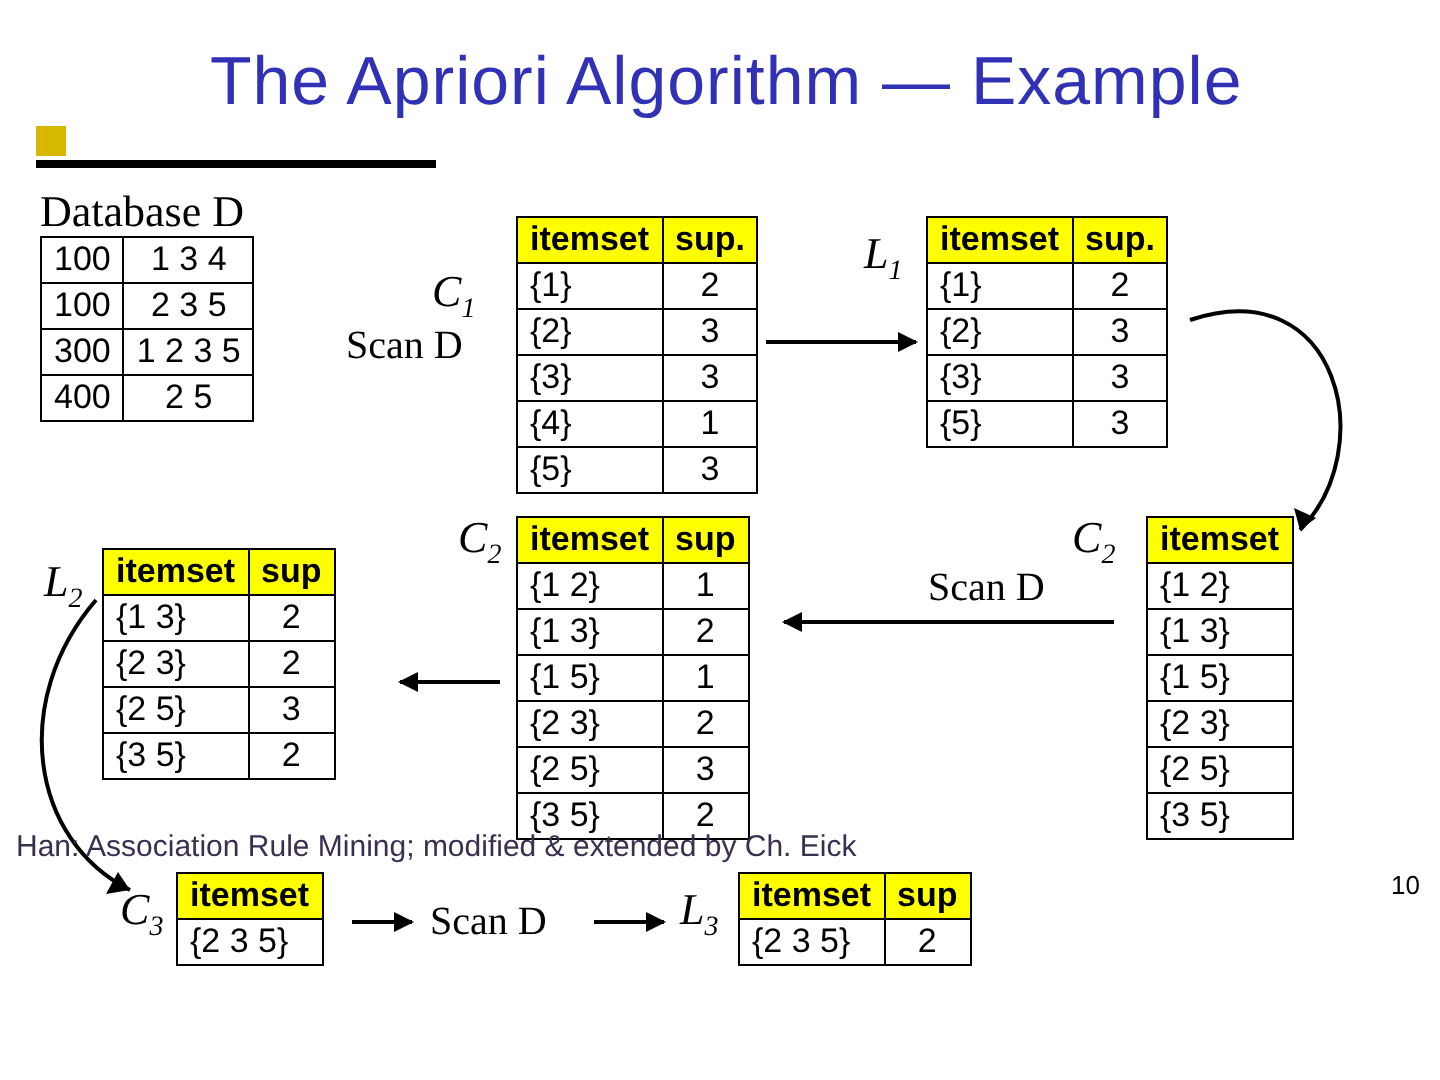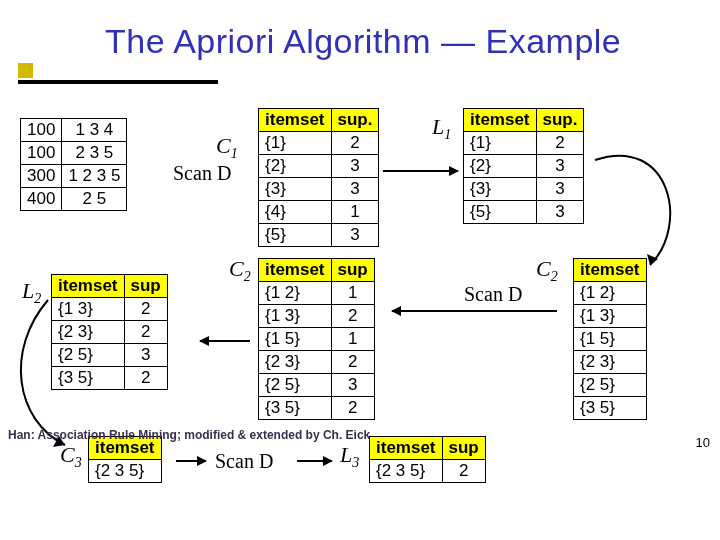--- a/index.html
+++ b/index.html
@@ -15,31 +15,32 @@
   table.tbl{position:absolute;border-collapse:collapse;font-family:Arial,Helvetica,sans-serif;font-size:17px;background:#fff}
   table.tbl th{background:#ffff00;border:1px solid #000;padding:1px 6px;font-weight:bold}
   table.tbl td{border:1px solid #000;padding:1px 6px}
   table.tbl td.c{text-align:center}
 
   .arrow{position:absolute;height:2px;background:#000}
   .arrow::after{content:"";position:absolute;right:-1px;top:-4px;border-left:10px solid #000;border-top:5px solid transparent;border-bottom:5px solid transparent}
   .arrow.rev::after{right:auto;left:-1px;border-left:none;border-right:10px solid #000}
   .curve{position:absolute}
 
-  .footer{position:absolute;left:8px;bottom:14px;font-size:12px;font-weight:bold;color:#3b2f4f;font-family:Verdana,Arial,sans-serif}
+  .footer{position:absolute;left:8px;bottom:24px;font-size:15px;font-weight:normal;color:#3b2f4f;font-family:Verdana,Arial,sans-serif}
   .pgnum{position:absolute;right:10px;bottom:6px;font-size:13px;font-family:Liberation Sans, sans-serif}
 </style>
 </head>
 <body>
 
 <div class="slide">
   <div class="yel-sq"></div>
   <div class="title">The Apriori Algorithm — Example</div>
   <div class="underline"></div>
 
+  <div class="lbl" style="left:20px;top:93px;font-style:normal">Database D</div>
   <div class="lbl" style="left:216px;top:133px"><span>C</span><sub>1</sub></div>
   <div class="lbl" style="left:432px;top:114px"><span>L</span><sub>1</sub></div>
   <div class="scan" style="left:173px;top:162px">Scan D</div>
 
   <div class="lbl" style="left:229px;top:256px"><span>C</span><sub>2</sub></div>
   <div class="lbl" style="left:536px;top:256px"><span>C</span><sub>2</sub></div>
   <div class="lbl" style="left:22px;top:278px"><span>L</span><sub>2</sub></div>
   <div class="scan" style="left:464px;top:283px">Scan D</div>
 
   <div class="lbl" style="left:60px;top:442px"><span>C</span><sub>3</sub></div>

